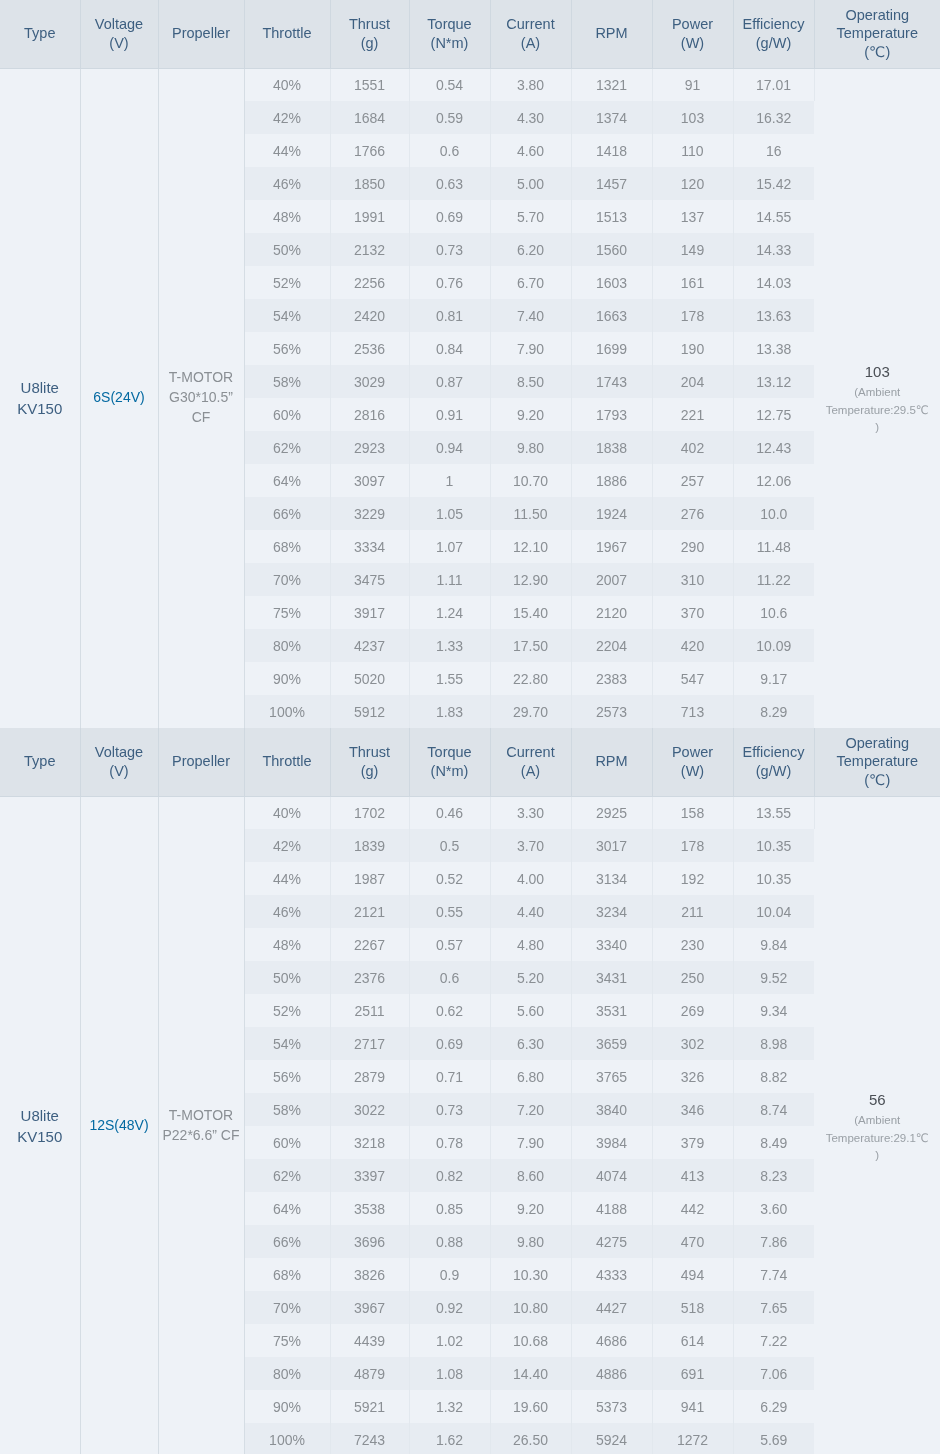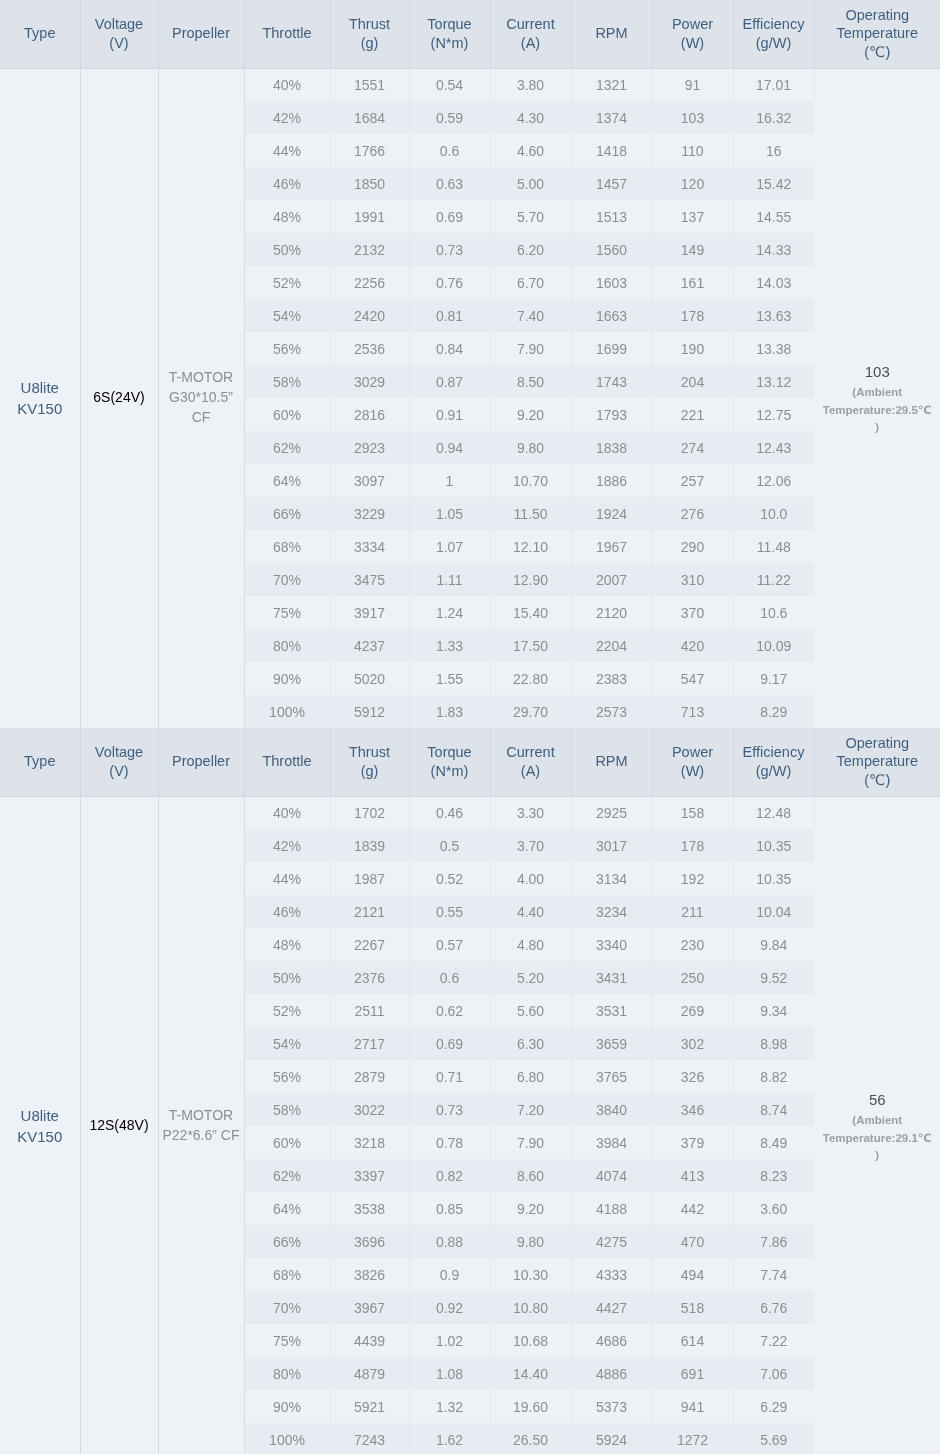--- a/index.html
+++ b/index.html
@@ -69,41 +69,40 @@
     line-height:1.42;
     font-size:14px;
   }
   td.type-cell{
     color:#3d5f80;
     font-size:15px;
     line-height:1.45;
     background:#eef2f7 !important;
     margin-top:30px;
   }
-  td.volt-cell{color:#000000;}
+  td.volt-cell{color:#0369a1;}
   td.prop-cell{color:#8a8f94;}
   td.temp-cell{
     background:#eef2f7 !important;
     border-right:none;
     color:#8a8f94;
     line-height:1.45;
   }
   td.temp-cell .tval{
     display:block;
     color:#4a4f55;
     font-size:15px;
     padding-bottom:2px;
   }
   td.temp-cell .tamb{
     display:block;
     font-size:11.5px;
     color:#9aa0a6;
     line-height:1.5;
     padding:0 4px;
-    font-weight:bold;
   }
 </style>
 </head>
 <body>
 
 <div class="sheet">
   <div id="tables-root">
       <table class="spec">
         <colgroup>
           <col class="c-type">
@@ -244,21 +243,21 @@
             <td>1793</td>
             <td>221</td>
             <td>12.75</td>
           </tr>
           <tr class="even">
             <td>62%</td>
             <td>2923</td>
             <td>0.94</td>
             <td>9.80</td>
             <td>1838</td>
-            <td>274</td>
+            <td>402</td>
             <td>12.43</td>
           </tr>
           <tr class="odd">
             <td>64%</td>
             <td>3097</td>
             <td>1</td>
             <td>10.70</td>
             <td>1886</td>
             <td>257</td>
             <td>12.06</td>
@@ -364,21 +363,21 @@
               <div>KV150</div>
             </td>
             <td class="merged volt-cell" rowspan="20">12S(48V)</td>
             <td class="merged prop-cell" rowspan="20">T-MOTOR P22*6.6” CF</td>
             <td>40%</td>
             <td>1702</td>
             <td>0.46</td>
             <td>3.30</td>
             <td>2925</td>
             <td>158</td>
-            <td>12.48</td>
+            <td>13.55</td>
             <td class="temp-cell" rowspan="20">
               <span class="tval">56</span>
               <span class="tamb">(Ambient</span>
               <span class="tamb">Temperature:29.1℃</span>
               <span class="tamb">)</span>
             </td>
           </tr>
           <tr class="even">
             <td>42%</td>
             <td>1839</td>
@@ -505,21 +504,21 @@
             <td>494</td>
             <td>7.74</td>
           </tr>
           <tr class="even">
             <td>70%</td>
             <td>3967</td>
             <td>0.92</td>
             <td>10.80</td>
             <td>4427</td>
             <td>518</td>
-            <td>6.76</td>
+            <td>7.65</td>
           </tr>
           <tr class="odd">
             <td>75%</td>
             <td>4439</td>
             <td>1.02</td>
             <td>10.68</td>
             <td>4686</td>
             <td>614</td>
             <td>7.22</td>
           </tr>

